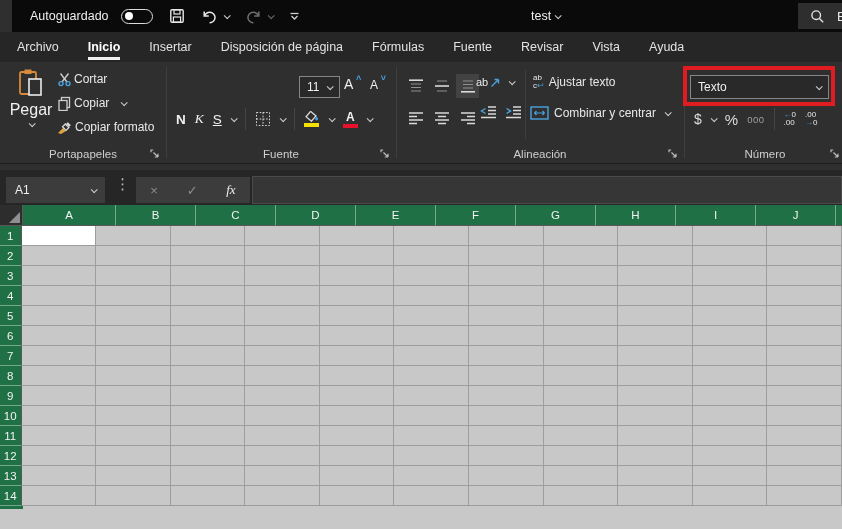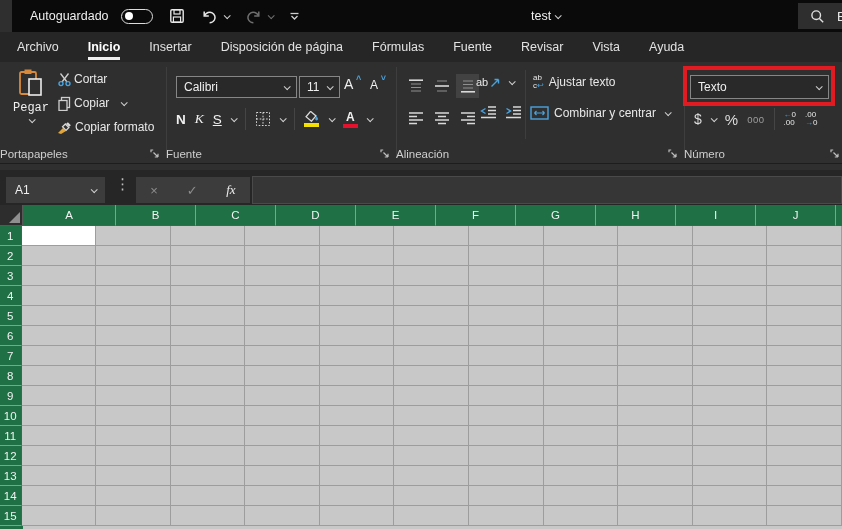--- a/index.html
+++ b/index.html
@@ -30,28 +30,28 @@
           display:flex;align-items:center;gap:29px;padding-left:17px;}
   .tab{position:relative;font-size:12.5px;color:#e2e2e2;height:30px;display:flex;align-items:center;cursor:default;}
   .tab.active{color:#fff;font-weight:700;}
   .tab.active::after{content:'';position:absolute;left:0;right:0;bottom:2px;height:3px;background:#f0f0f0;}
 
   
   .ribbon{position:absolute;left:0;top:62px;width:842px;height:102px;background:#2f2f2f;
           border-bottom:1px solid #1d1d1d;}
   .vsep{position:absolute;top:5px;bottom:5px;width:1px;background:#3e3e3e;}
   .grp{position:absolute;top:0;height:100%;}
-  .glabel{position:absolute;bottom:3px;left:0;right:0;font-size:11.5px;color:#cfcfcf;}
+  .glabel{position:absolute;bottom:3px;left:0;right:0;text-align:center;font-size:11.5px;color:#cfcfcf;}
   .launcher{position:absolute;bottom:5px;right:7px;}
   .icon-svg{display:block;}
 
   
   .paste-btn{position:absolute;left:10px;top:6px;width:42px;display:flex;flex-direction:column;
              align-items:center;gap:3px;}
-  .paste-label{font-size:12px;color:#f0f0f0;font-family:Liberation Mono, monospace;}
+  .paste-label{font-size:16px;color:#f0f0f0;}
   .clip-list{position:absolute;left:57px;top:7px;display:flex;flex-direction:column;gap:4px;}
   .clip-item{display:flex;align-items:center;gap:2px;height:20px;font-size:12px;color:#e8e8e8;}
 
   
   .combo{background:#292929;border:1px solid #868686;display:flex;align-items:center;
          padding:0 7px;font-size:12px;color:#f0f0f0;}
   .combo .chev{margin-left:auto;}
   .font-name{position:absolute;left:10px;top:14px;width:121px;height:22px;}
   .font-size{position:absolute;left:133px;top:14px;width:41px;height:22px;}
   .grow-font{position:absolute;left:178px;top:13px;}
@@ -231,24 +231,20 @@
       <div class="glabel">Portapapeles</div>
       <span class="launcher">
         <svg class="icon-svg" width="9" height="9" viewBox="0 0 9 9">
             <path d="M1 3.2 V1 H3.2" fill="none" stroke="#bdbdbd" stroke-width="1.2"></path>
             <path d="M3.5 3.5 L8 8 M8 8 V4.8 M8 8 H4.8" fill="none" stroke="#bdbdbd" stroke-width="1.2"></path>
           </svg>
       </span>
     </div>
 
     <div class="grp" style="left:166px;width:230px">
-      <div class="combo font-name">
-        <span>Calibri</span>
-        <span class="chev"></span>
-      </div>
       <div class="combo font-size">
         <span>11</span>
         <span class="chev"></span>
       </div>
       <div class="grow-font">
         <span class="az">A</span><span class="az" style="width:0"><sup>˄</sup></span>
       </div>
       <div class="shrink-font" style="left:204px">
         <span class="az" style="font-size:12px">A</span><span class="az" style="width:0"><sup>˅</sup></span>
       </div>
@@ -632,34 +628,20 @@
           <div class="cell"></div>
           <div class="cell"></div>
           <div class="cell"></div>
           <div class="cell"></div>
           <div class="cell"></div>
           <div class="cell"></div>
           <div class="cell"></div>
           <div class="cell"></div>
           <div class="cell sliver"></div>
         </div>
-        <div class="grow">
-          <div class="rowhdr">15</div>
-          <div class="cell colA"></div>
-          <div class="cell"></div>
-          <div class="cell"></div>
-          <div class="cell"></div>
-          <div class="cell"></div>
-          <div class="cell"></div>
-          <div class="cell"></div>
-          <div class="cell"></div>
-          <div class="cell"></div>
-          <div class="cell"></div>
-          <div class="cell sliver"></div>
-        </div>
         <div class="grow partial">
           <div class="rowhdr"></div>
           <div class="cell" style="width: 819px;"></div>
         </div>
       </div>
   </div>
 
 </div>
 
 </body></html>

